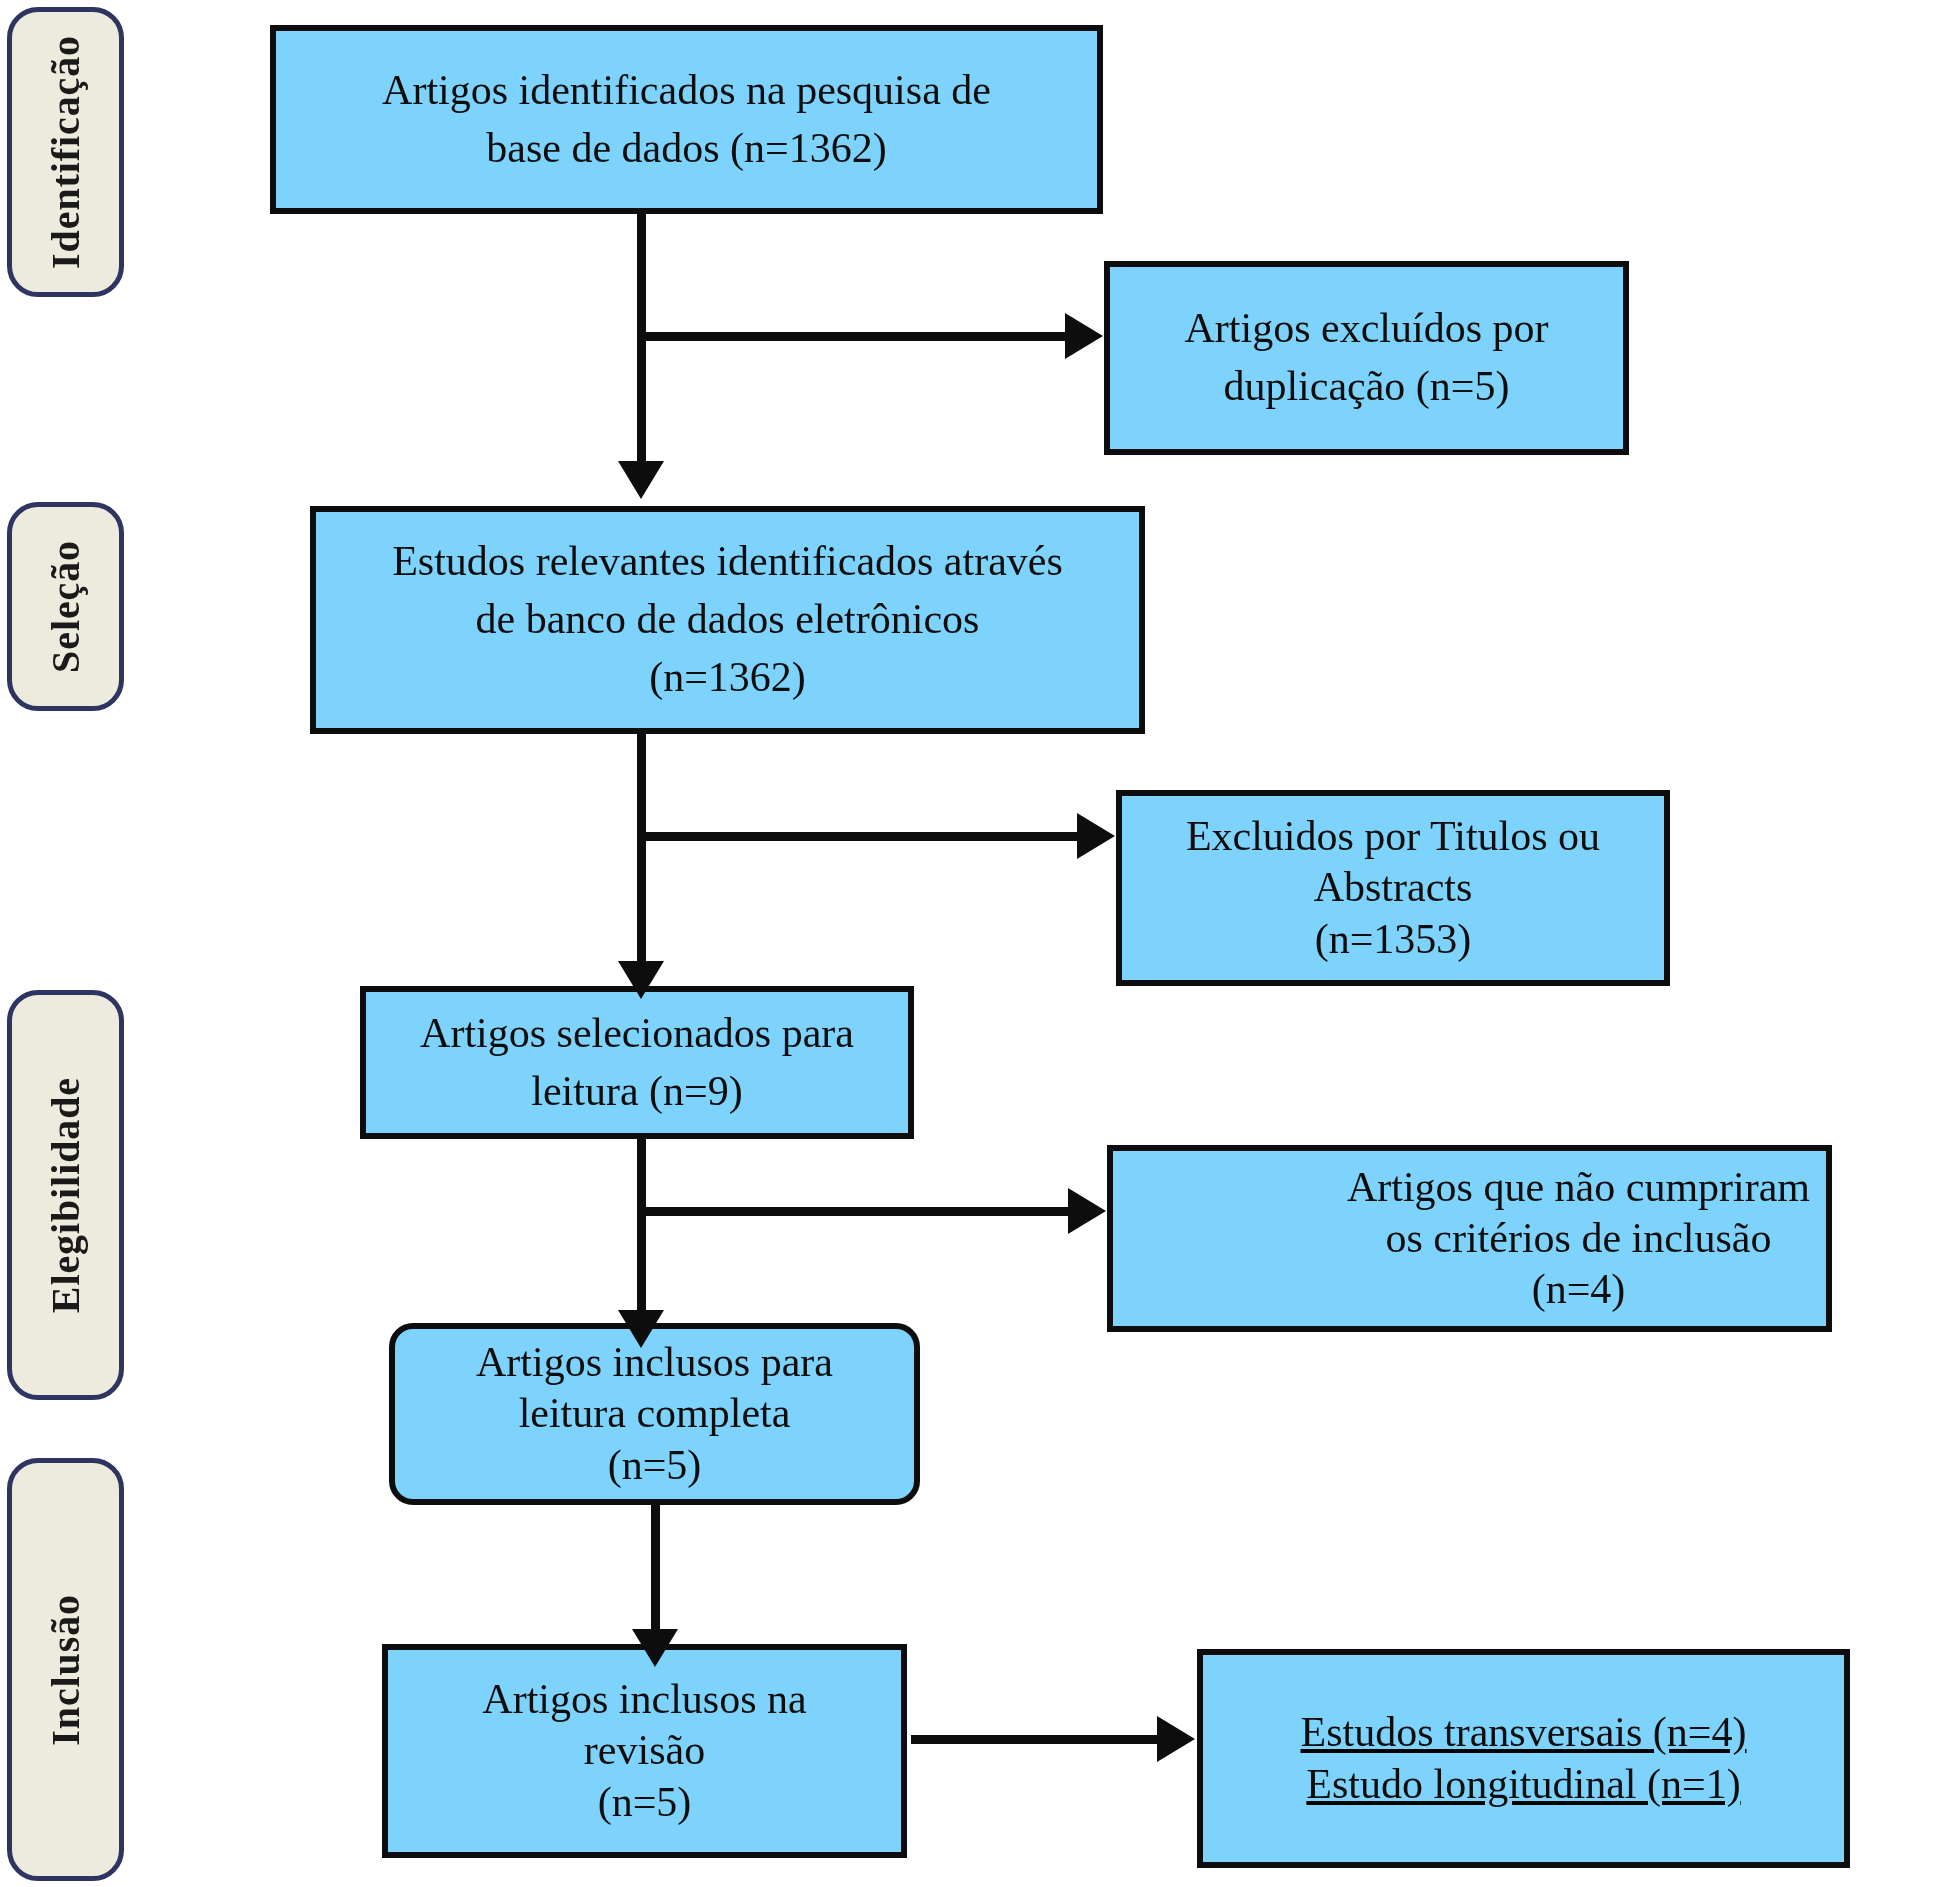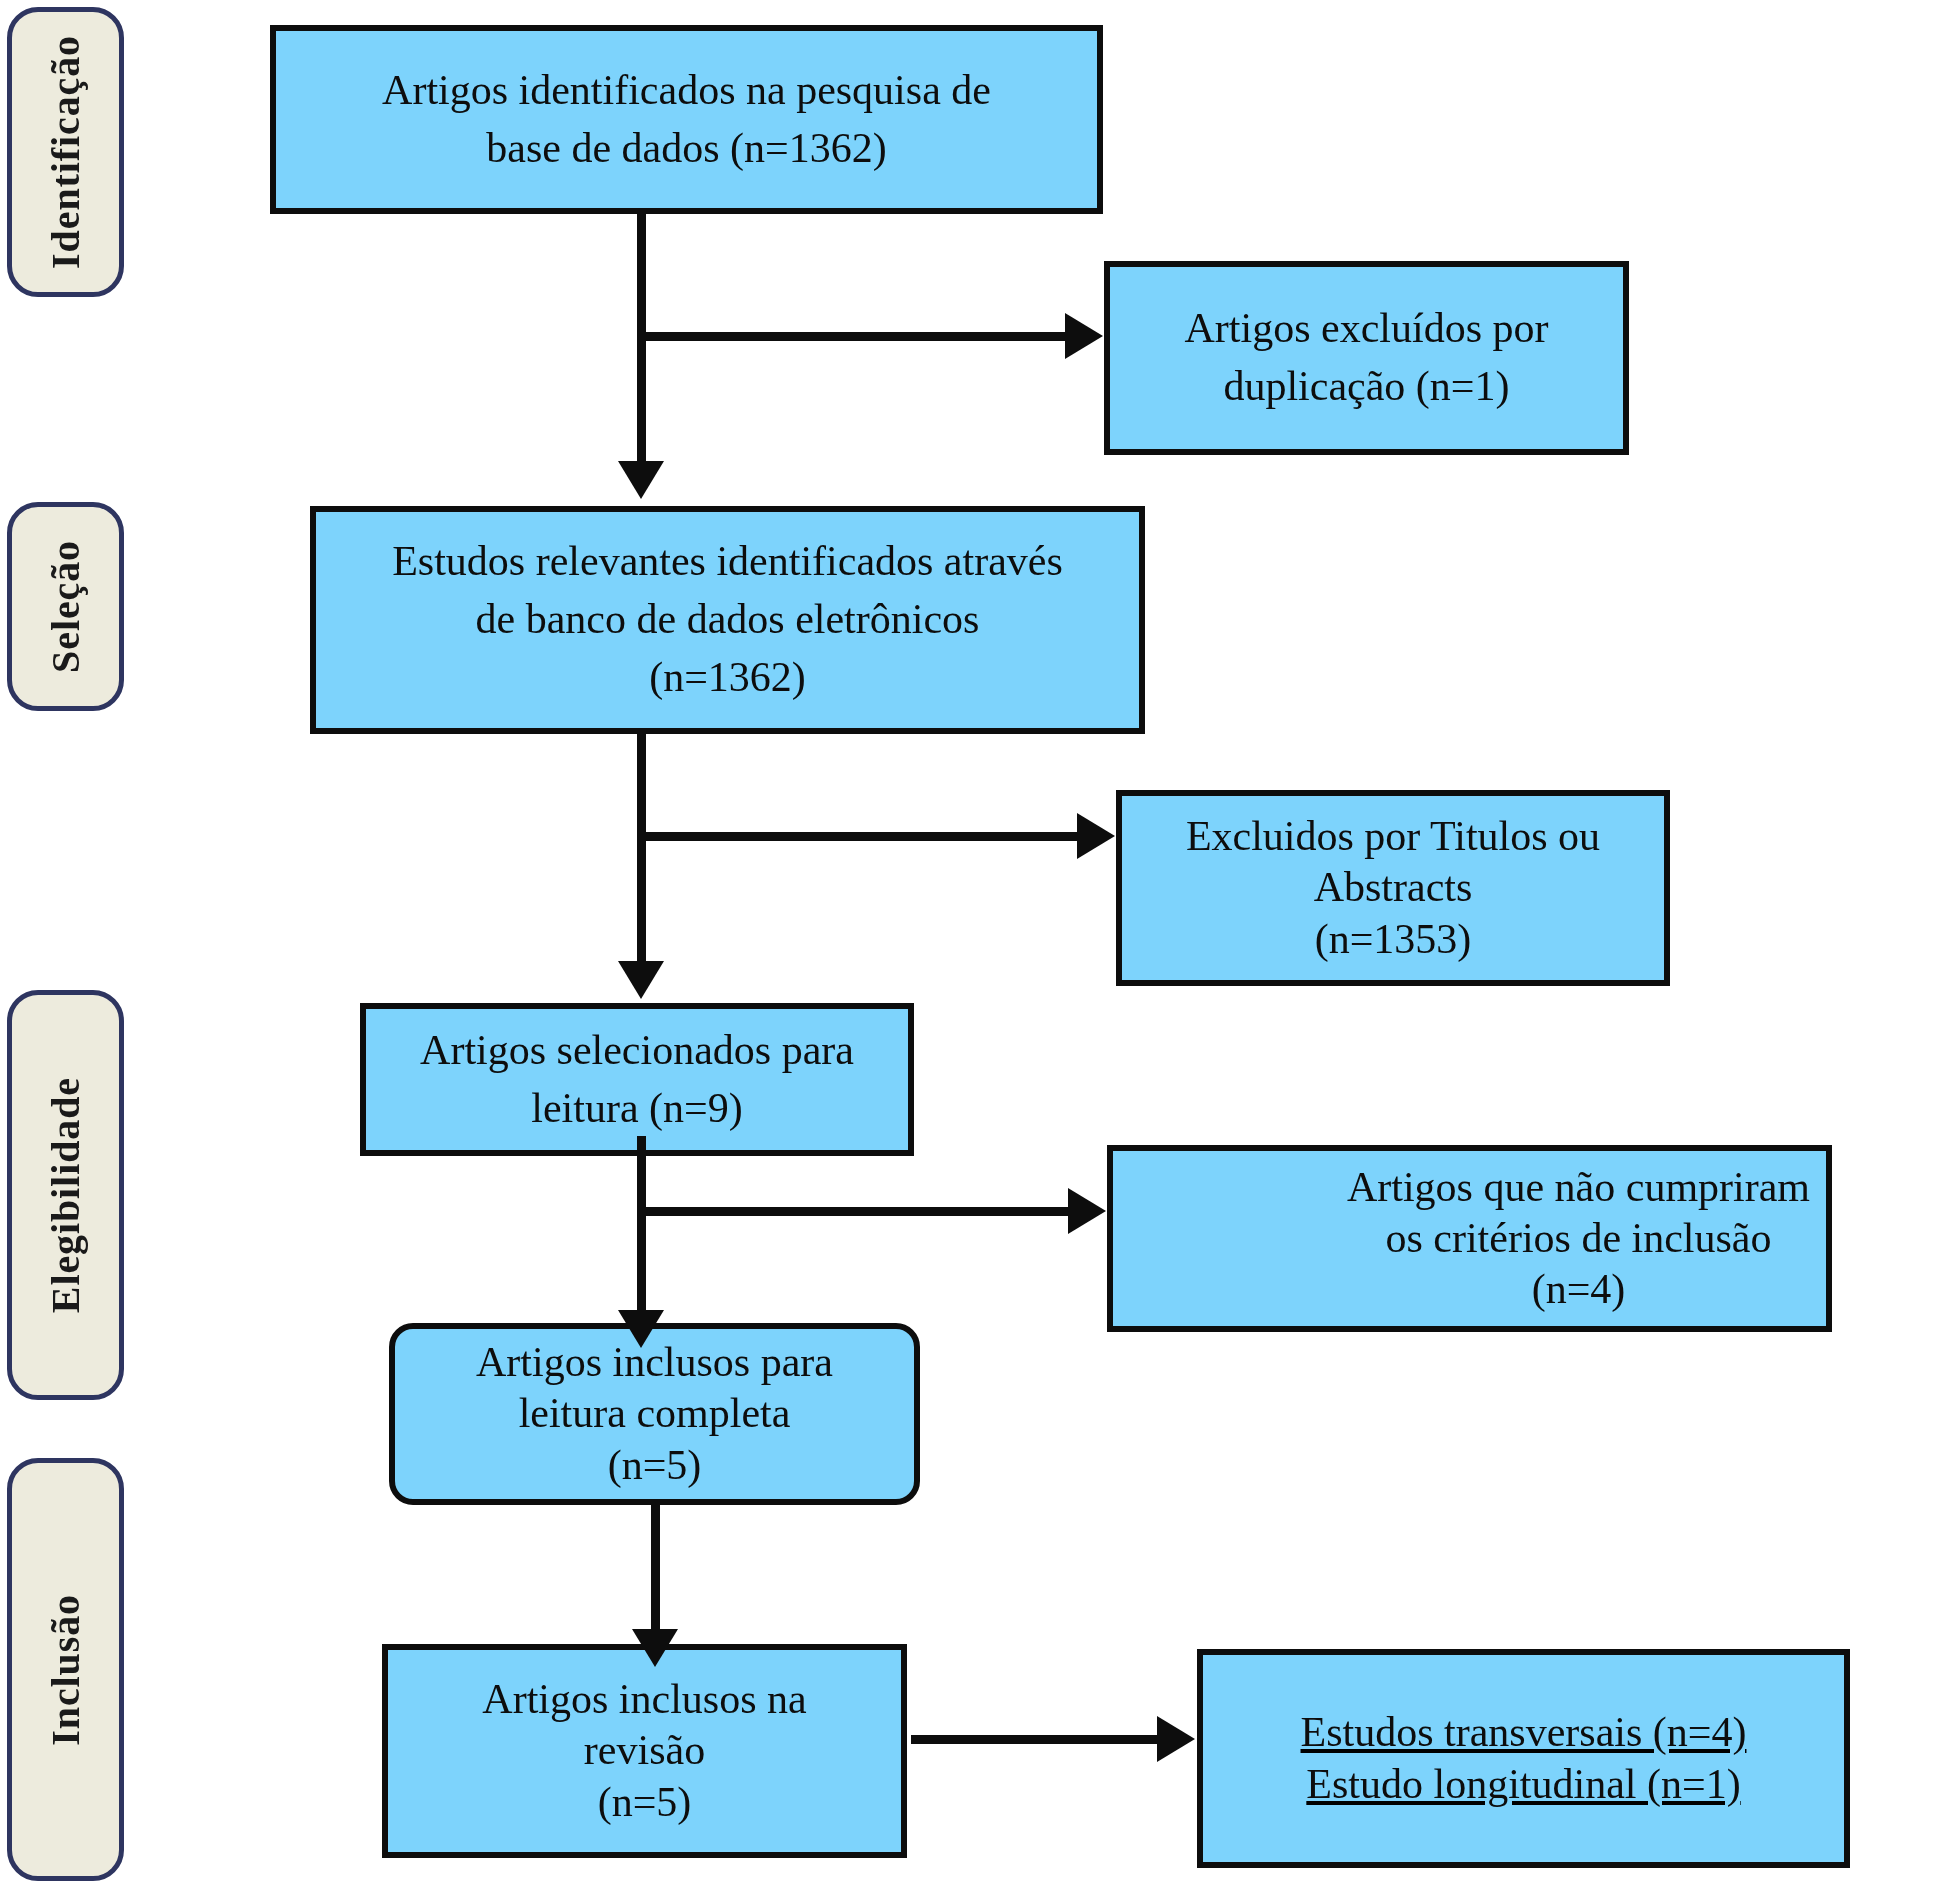--- a/index.html
+++ b/index.html
@@ -107,36 +107,36 @@
     <span class="stage-label">Inclusão</span>
   </div>
 
   <div class="flow-box" style="left:270px; top:25px; width:833px; height:189px;">
     <div class="flow-text">Artigos identificados na pesquisa de
 base de dados (n=1362)</div>
   </div>
 
   <div class="flow-box" style="left:1104px; top:261px; width:525px; height:194px;">
     <div class="flow-text">Artigos excluídos por
-duplicação (n=1)</div>
+duplicação (n=5)</div>
   </div>
 
   <div class="flow-box" style="left:270px; top:506px; width:835px; height:228px;margin-left:40px;">
     <div class="flow-text">Estudos relevantes identificados através
 de banco de dados eletrônicos
 (n=1362)</div>
   </div>
 
   <div class="flow-box" style="left:1116px; top:790px; width:554px; height:196px;">
     <div class="flow-text tight">Excluidos por Titulos ou
 Abstracts
 (n=1353)</div>
   </div>
 
-  <div class="flow-box" style="left:360px; top:986px; width:554px; height:153px;margin-top:17px;">
+  <div class="flow-box" style="left:360px; top:986px; width:554px; height:153px;">
     <div class="flow-text">Artigos selecionados para
 leitura (n=9)</div>
   </div>
 
   <div class="flow-box" style="left:1107px; top:1145px; width:725px; height:187px;justify-content:flex-end;">
     <div class="flow-text tight">Artigos que não cumpriram
 os critérios de inclusão
 (n=4)</div>
   </div>
 

